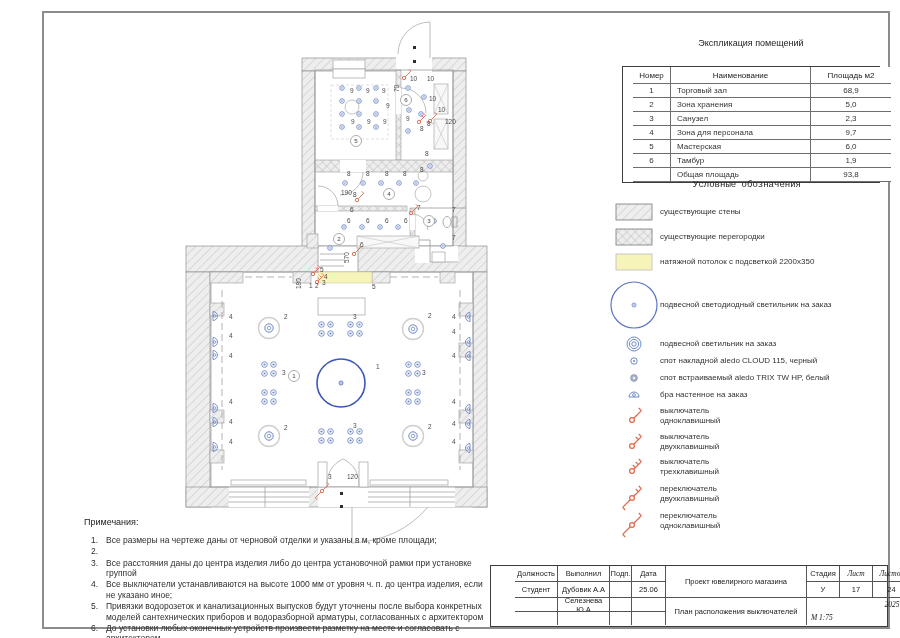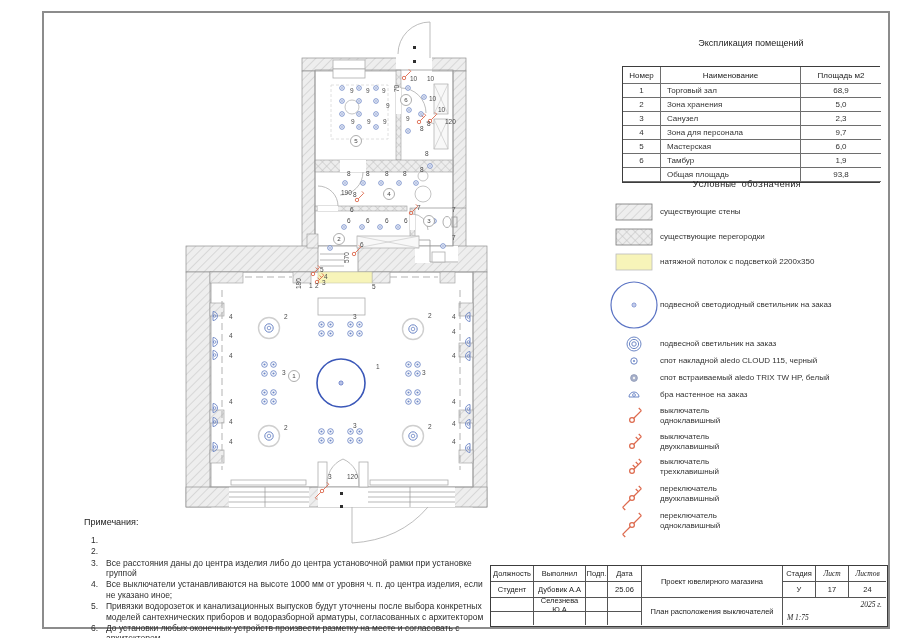--- a/index.html
+++ b/index.html
@@ -3,21 +3,21 @@
 <meta charset="utf-8">
 <style>
   html,body{margin:0;padding:0;background:#fff;}
   #page{position:relative;width:900px;height:638px;background:#fff;overflow:hidden;
         font-family:"Liberation Sans",sans-serif;color:#333;}
   #frame{position:absolute;left:42px;top:11px;width:844px;height:614px;border:2px solid #8c8c8c;}
   svg{position:absolute;overflow:visible;}
   
   #expl{position:absolute;left:622px;top:38px;width:258px;}
   #expl .ttl{width:100%;text-align:center;font-size:9px;color:#222;margin-bottom:18px;}
-  #expl .grid{display:grid;grid-template-columns:38px 140px 80px;border:1.4px solid #3d3d3d;}
+  #expl .grid{display:grid;grid-template-columns:38px 140px 80px;border:1.4px solid #3d3d3d;padding-left:10px;}
   #expl .c{border-right:1px solid #6e6e6e;border-bottom:1px solid #6e6e6e;font-size:8px;
            display:flex;align-items:center;justify-content:center;height:13px;background:#fff;}
   #expl .c.h{height:16px;font-size:8px;color:#222;}
   #expl .c.nm{justify-content:flex-start;padding-left:6px;}
   #expl .c:nth-child(3n){border-right:none;}
   
   #legend{position:absolute;left:608px;top:180px;width:278px;}
   #legend .ttl{text-align:center;font-size:9px;color:#222;font-family:Liberation Mono, monospace;}
   .lg-row{position:absolute;left:0;display:flex;align-items:center;}
   .lg-sym{width:52px;display:flex;justify-content:center;align-items:center;flex:none;}
@@ -25,21 +25,21 @@
   
   #notes{position:absolute;left:84px;top:517px;width:410px;}
   #notes .ttl{font-size:9px;color:#222;margin-bottom:8px;}
   .note{display:flex;font-size:8.5px;line-height:1.22;color:#2e2e2e;margin-bottom:1px;}
   .note .n{width:14px;flex:none;text-align:right;margin-right:8px;}
   
   #tb{position:absolute;left:490px;top:565px;width:398px;height:62px;border:1.5px solid #3c3c3c;
       box-sizing:border-box;background:#fff;}
   .tbc{position:absolute;box-sizing:border-box;border-right:1px solid #555;border-bottom:1px solid #555;
        font-size:7.5px;display:flex;align-items:center;justify-content:center;text-align:center;
-       color:#222;overflow:hidden;}
+       color:#222;overflow:hidden;margin-left:24px;}
   .tbc.it{font-style:italic;font-family:"Liberation Serif",serif;}
   .tbc.noR{border-right:none;}
   .tbc.noB{border-bottom:none;}
   .tbc .corner-year{position:absolute;top:2px;right:4px;font-style:italic;font-family:"Liberation Serif",serif;}
   .tbc .corner-scale{position:absolute;bottom:3px;left:4px;font-style:italic;font-family:"Liberation Serif",serif;}
 </style>
 </head>
 <body>
 
 <div id="page">
@@ -639,20 +639,21 @@
 одноклавишный</div>
         </div>
       </div>
   </div>
 
   <div id="notes">
     <div class="ttl">Примечания:</div>
     <div id="notes-list">
         <div class="note">
           <span class="n">1.</span>
+          <span class="t">Все размеры на чертеже даны от черновой отделки и указаны в м, кроме площади;</span>
         </div>
         <div class="note">
           <span class="n">2.</span>
         </div>
         <div class="note">
           <span class="n">3.</span>
           <span class="t">Все расстояния даны до центра изделия либо до центра установочной рамки при установке группой</span>
         </div>
         <div class="note">
           <span class="n">4.</span>

